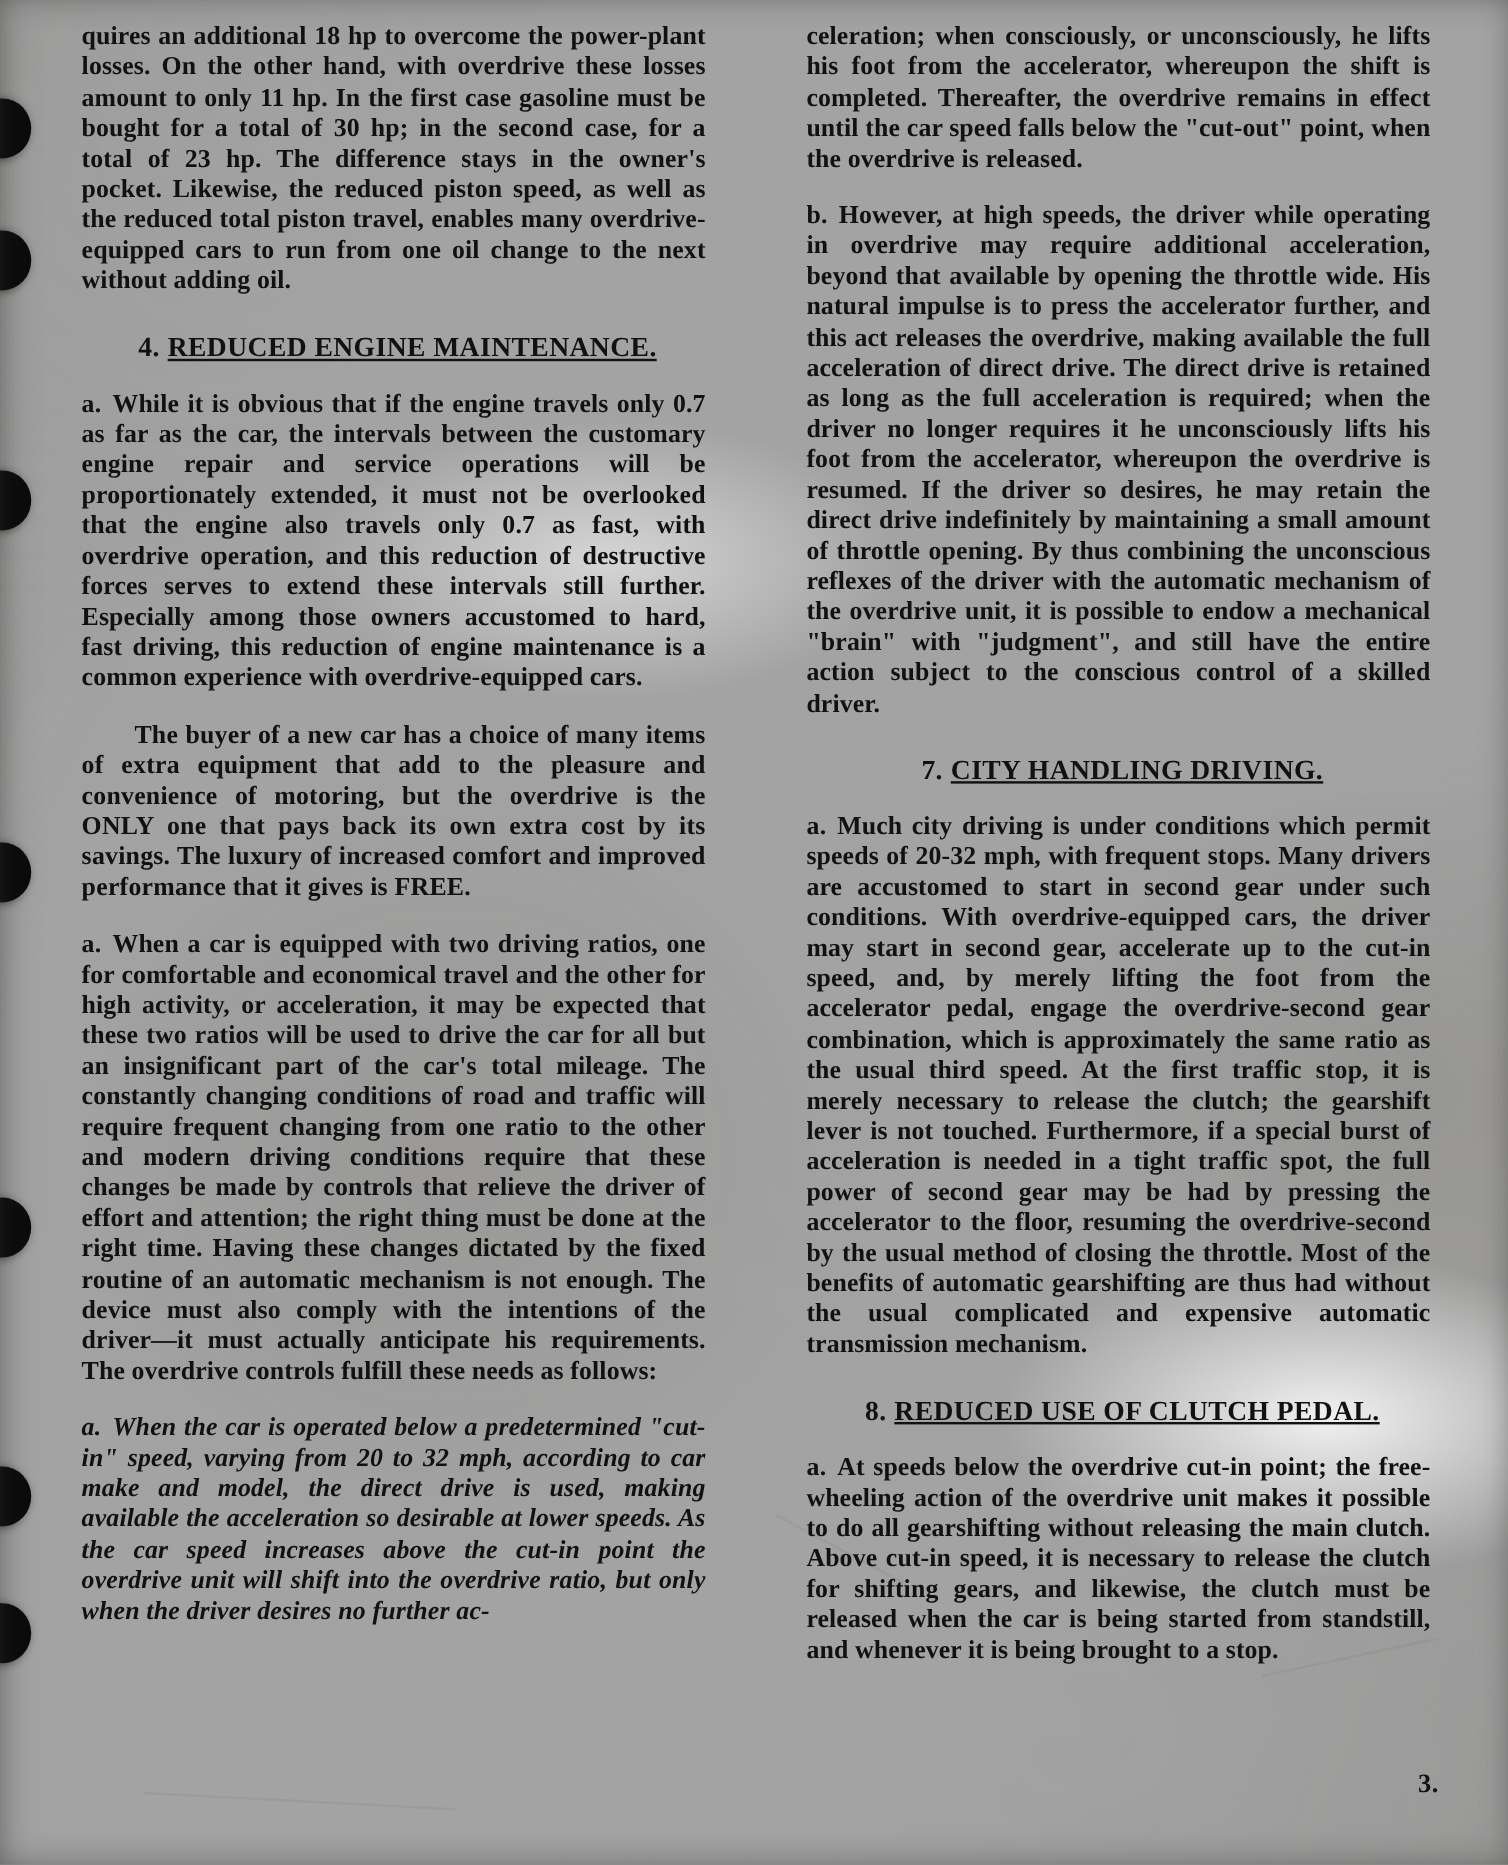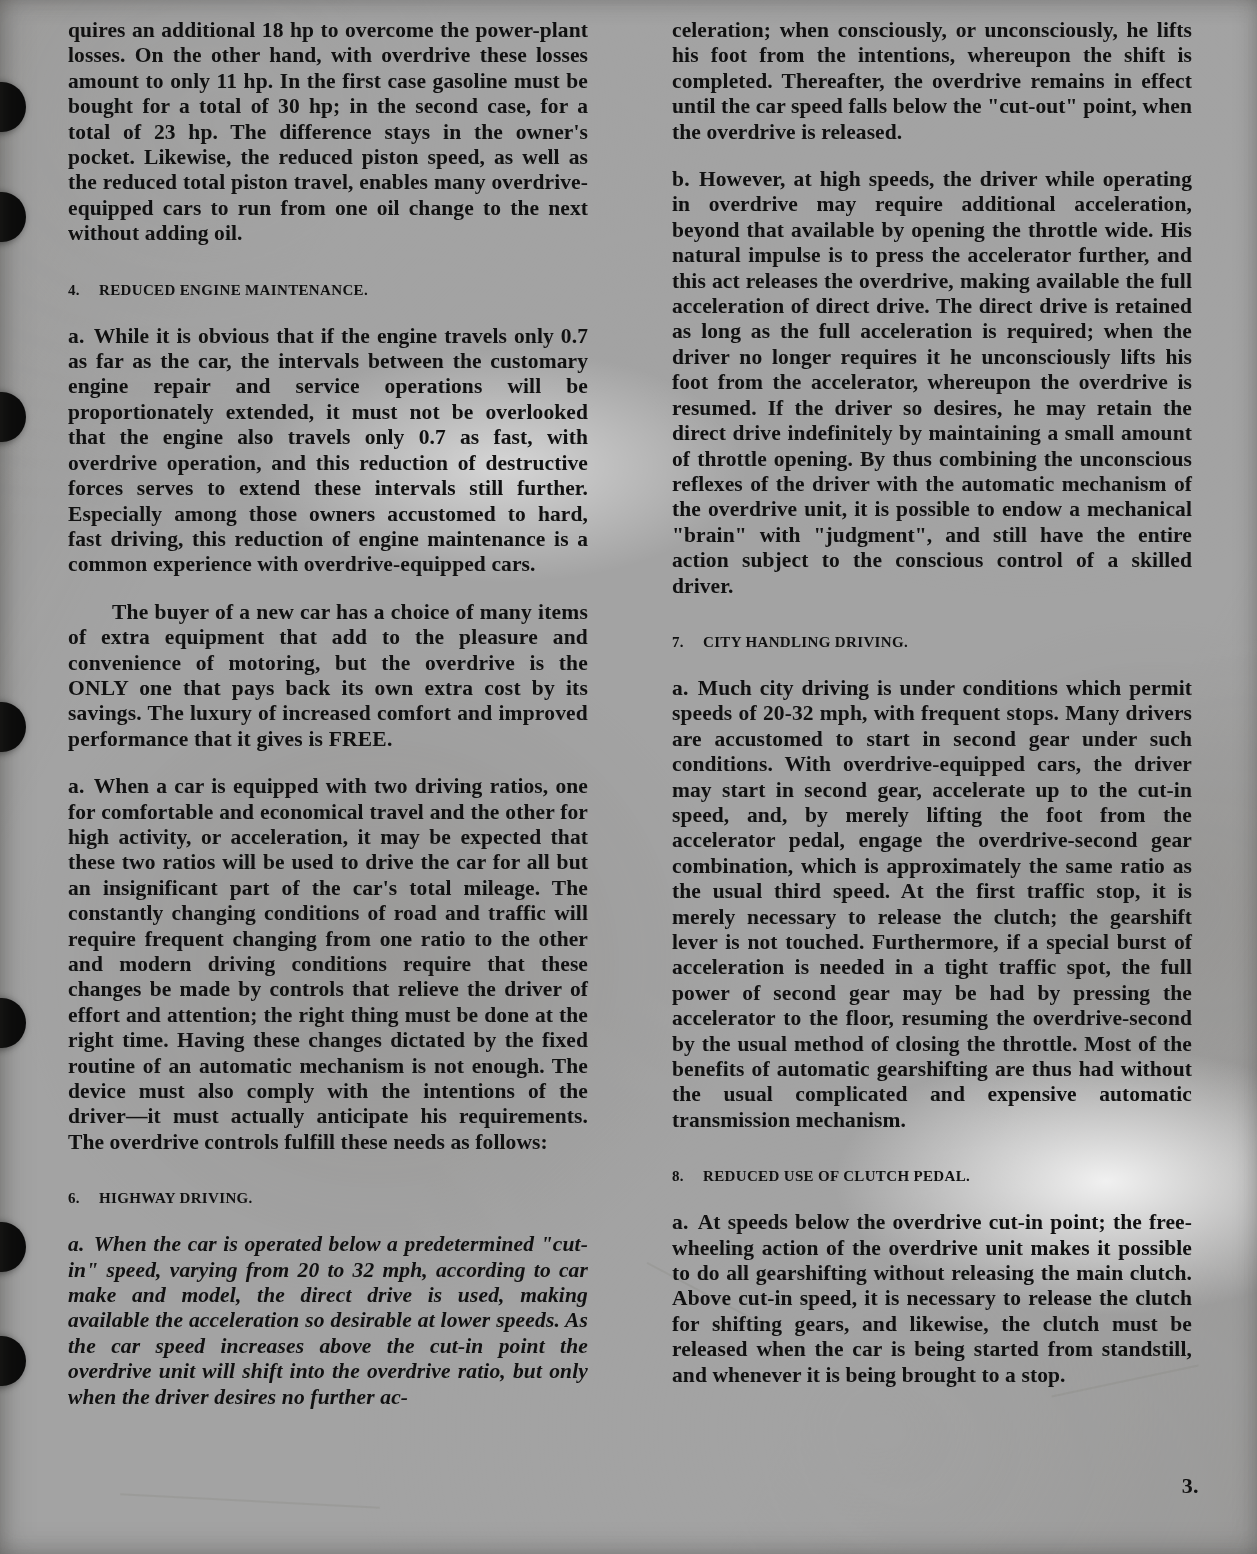--- a/index.html
+++ b/index.html
@@ -100,25 +100,26 @@
   }
 
   .lead {
     font-weight: 800;
     letter-spacing: 0.3px;
     margin-right: 9px;
   }
 
   h2.section {
     margin: 30px 0 21px 0;
-    font-size: 15px;
+    font-size: 23px;
     line-height: 26px;
     font-weight: 800;
     letter-spacing: 0.35px;
-    text-align: left;
+    text-align: center;
+    text-decoration: underline;
   }
   h2.section .num {
     display: inline-block;
     min-width: 31px;
   }
 
   .page-number {
     position: absolute;
     right: 58px;
     bottom: 55px;
@@ -170,33 +171,30 @@
         <span class="lead">a.</span><span>While it is obvious that if the engine travels only 0.7 as far as the car, the intervals between the customary engine repair and service operations will be proportionately extended, it must not be overlooked that the engine also travels only 0.7 as fast, with overdrive operation, and this reduction of destructive forces serves to extend these intervals still further. Especially among those owners accustomed to hard, fast driving, this reduction of engine maintenance is a common experience with overdrive-equipped cars.</span>
       </p>
 
       <p class="body allbold">The buyer of a new car has a choice of many items of extra equipment that add to the pleasure and convenience of motoring, but the overdrive is the ONLY one that pays back its own extra cost by its savings. The luxury of increased comfort and improved performance that it gives is FREE.</p>
 
 
       <p class="body">
         <span class="lead">a.</span><span>When a car is equipped with two driving ratios, one for comfortable and economical travel and the other for high activity, or acceleration, it may be expected that these two ratios will be used to drive the car for all but an insignificant part of the car's total mileage. The constantly changing conditions of road and traffic will require frequent changing from one ratio to the other and modern driving conditions require that these changes be made by controls that relieve the driver of effort and attention; the right thing must be done at the right time. Having these changes dictated by the fixed routine of an automatic mechanism is not enough. The device must also comply with the intentions of the driver—it must actually anticipate his requirements. The overdrive controls fulfill these needs as follows:</span>
       </p>
 
-      <h2 class="section">
-        <span class="num">6.</span><span>HIGHWAY DRIVING.</span>
-      </h2>
 
       <p class="body heavy">
         <span class="lead">a.</span><span>When the car is operated below a predetermined "cut-in" speed, varying from 20 to 32 mph, according to car make and model, the direct drive is used, making available the acceleration so desirable at lower speeds. As the car speed increases above the cut-in point the overdrive unit will shift into the overdrive ratio, but only when the driver desires no further ac-</span>
       </p>
 
     </div>
 
     <div class="col col-right">
 
-      <p class="body">celeration; when consciously, or unconsciously, he lifts his foot from the intentions, whereupon the shift is completed. Thereafter, the overdrive remains in effect until the car speed falls below the "cut-out" point, when the overdrive is released.</p>
+      <p class="body">celeration; when consciously, or unconsciously, he lifts his foot from the accelerator, whereupon the shift is completed. Thereafter, the overdrive remains in effect until the car speed falls below the "cut-out" point, when the overdrive is released.</p>
 
       <p class="body">
         <span class="lead">b.</span><span>However, at high speeds, the driver while operating in overdrive may require additional acceleration, beyond that available by opening the throttle wide. His natural impulse is to press the accelerator further, and this act releases the overdrive, making available the full acceleration of direct drive. The direct drive is retained as long as the full acceleration is required; when the driver no longer requires it he unconsciously lifts his foot from the accelerator, whereupon the overdrive is resumed. If the driver so desires, he may retain the direct drive indefinitely by maintaining a small amount of throttle opening. By thus combining the unconscious reflexes of the driver with the automatic mechanism of the overdrive unit, it is possible to endow a mechanical "brain" with "judgment", and still have the entire action subject to the conscious control of a skilled driver.</span>
       </p>
 
       <h2 class="section">
         <span class="num">7.</span><span>CITY HANDLING DRIVING.</span>
       </h2>
 
       <p class="body">

